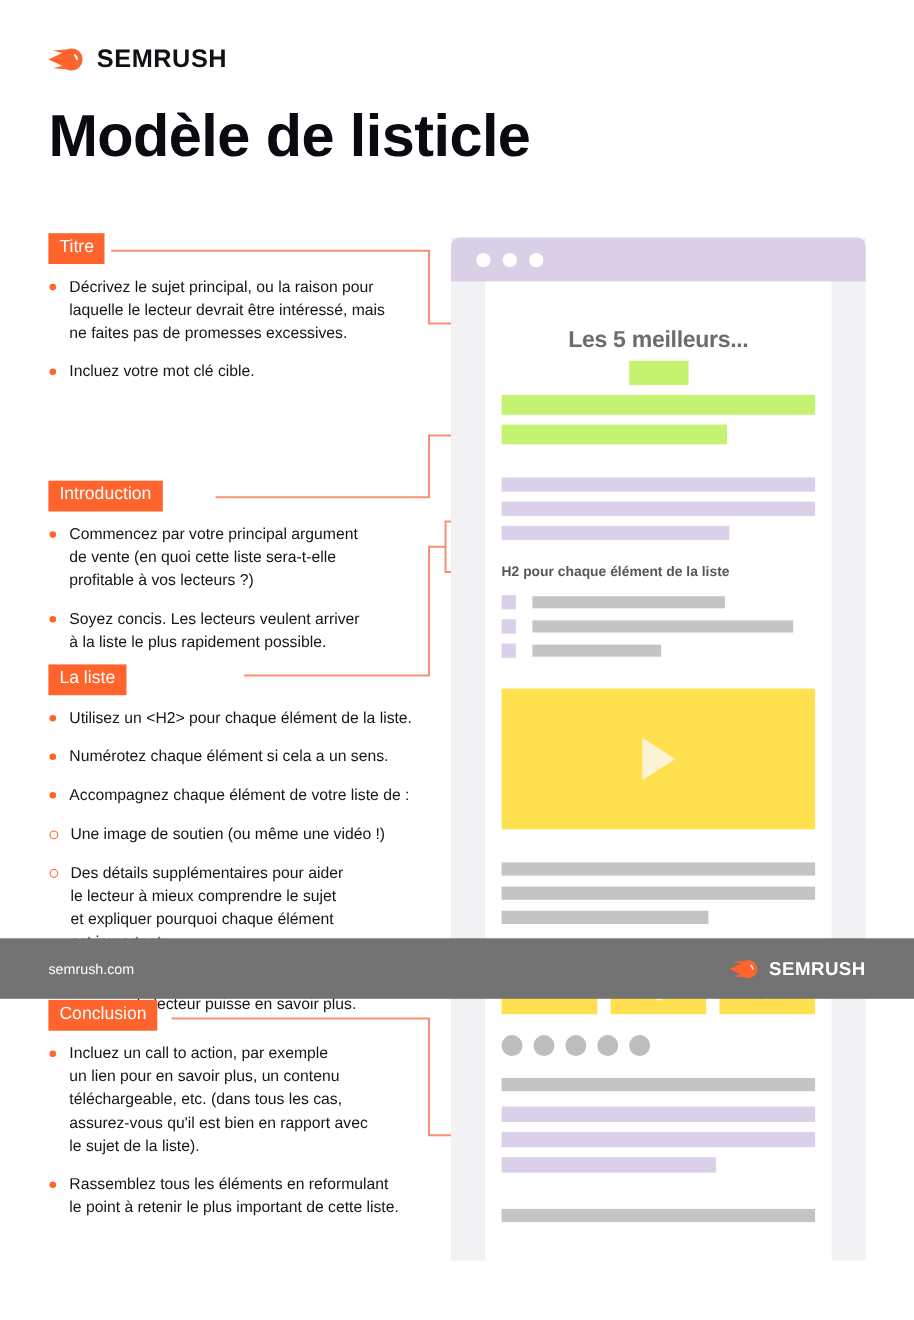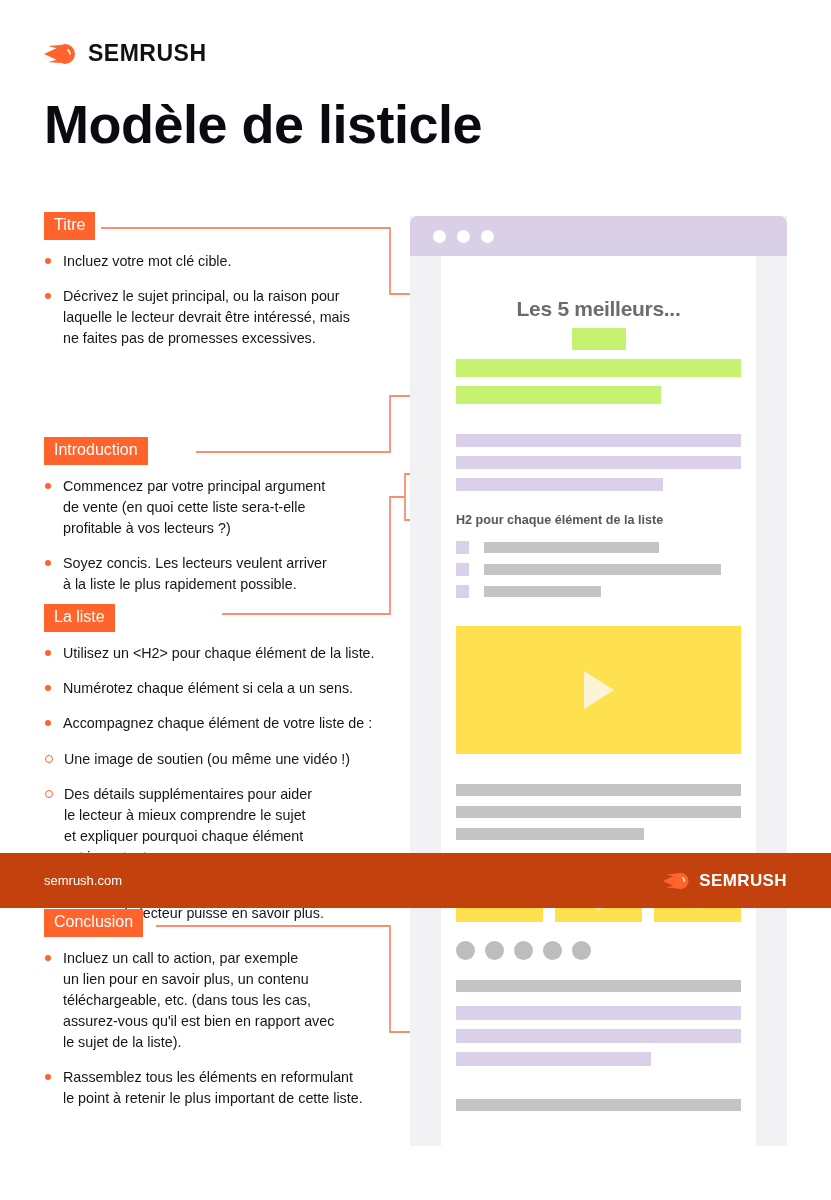--- a/index.html
+++ b/index.html
@@ -113,21 +113,21 @@
   .shape-card {
     width: 87px; height: 56px; background: #ffe14f;
     display: flex; align-items: center; justify-content: center;
   }
   .dots-row { display: flex; gap: 10px; margin-top: 19px; }
   .gdot { width: 19px; height: 19px; border-radius: 50%; background: #bdbdbd; }
 
   
   .footer {
     position: absolute; left: 0; bottom: 0; width: 831px; height: 55px;
-    background: #c2410c; display: flex; align-items: center;
+    background: #737373; display: flex; align-items: center;
     justify-content: space-between; padding: 0 44px;
   }
   .footer-url { color: #ffffff; font-size: 13px; }
   .footer-brand { display: flex; align-items: center; gap: 8px; }
   .footer-word { color: #ffffff; font-size: 17px; font-weight: 700; letter-spacing: 0.4px; }
 </style>
 </head>
 <body>
 
 <div class="page">
@@ -160,24 +160,24 @@
       <circle cx="420" cy="520" r="5"></circle>
       <circle cx="420" cy="1032" r="5"></circle>
     </g>
   </svg>
 
   <div class="left-col">
 
     <div class="section sec-titre" style="top:0px">
       <div class="sec-label">Titre</div>
       <ul class="bullets">
-        <li style="white-space:pre-line">Incluez votre mot clé cible.</li>
         <li style="white-space:pre-line">Décrivez le sujet principal, ou la raison pour
 laquelle le lecteur devrait être intéressé, mais
 ne faites pas de promesses excessives.</li>
+        <li style="white-space:pre-line">Incluez votre mot clé cible.</li>
       </ul>
     </div>
 
     <div class="section sec-intro" style="top:225px">
       <div class="sec-label">Introduction</div>
       <ul class="bullets">
         <li style="white-space:pre-line">Commencez par votre principal argument
 de vente (en quoi cette liste sera-t-elle
 profitable à vos lecteurs ?)</li>
         <li style="white-space:pre-line">Soyez concis. Les lecteurs veulent arriver

